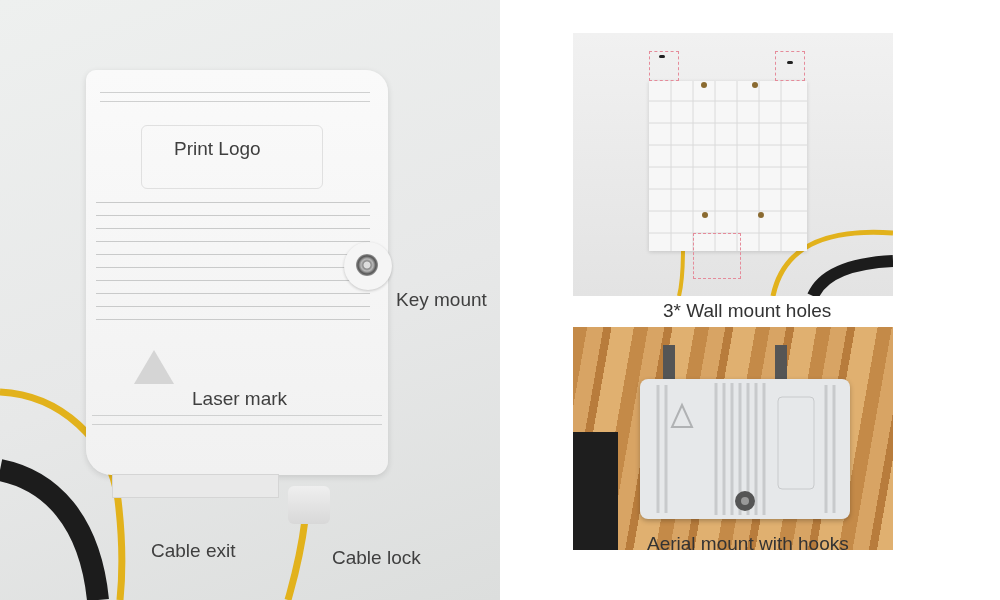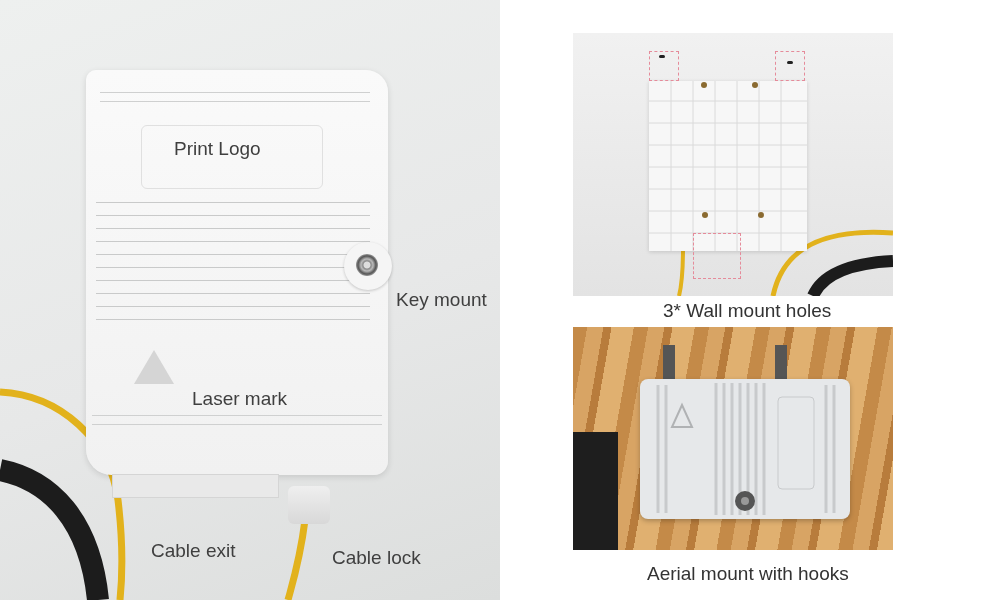--- a/index.html
+++ b/index.html
@@ -118,13 +118,13 @@
         <line x1="186" y1="6" x2="186" y2="134"></line>
           <line x1="194" y1="6" x2="194" y2="134"></line>
       </g>
       <rect x="138" y="18" width="36" height="92" rx="4" fill="none" stroke="#c8cacc"></rect>
       <polygon points="42,26 32,48 52,48" fill="none" stroke="#b0b2b4" stroke-width="2"></polygon>
       <circle cx="105" cy="122" r="10" fill="#555"></circle>
         <circle cx="105" cy="122" r="4" fill="#999"></circle>
     </svg>
   </div>
 </div>
-<div class="caption" style="left:647px;top:563px">Aerial mount with hooks</div>
+<div class="caption" style="left:647px;top:533px">Aerial mount with hooks</div>
 
 </body></html>

